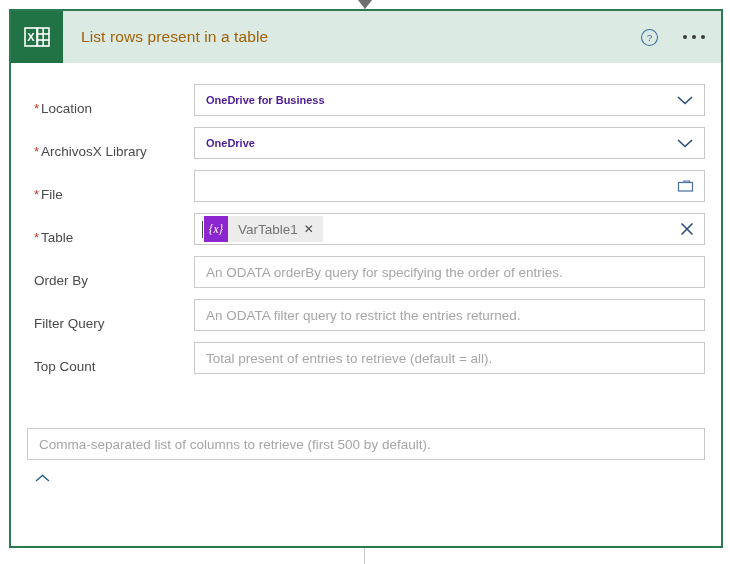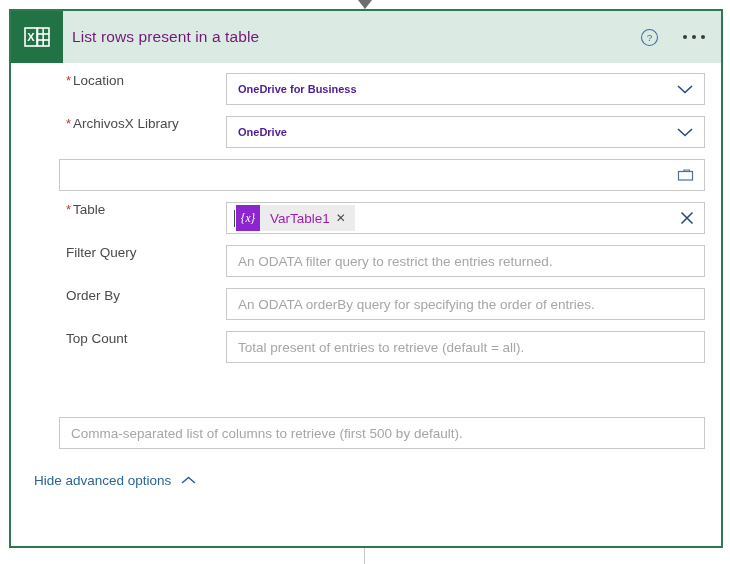--- a/index.html
+++ b/index.html
@@ -67,23 +67,23 @@
     width: 52px;
     height: 52px;
     background: #217346;
     display: flex;
     align-items: center;
     justify-content: center;
     flex: 0 0 auto;
   }
   .app-icon svg { display: block; }
   .card-title {
-    margin-left: 9px;
+    margin-left: 18px;
     font-size: 15.5px;
-    color: #701a75;
+    color: #a16207;
     letter-spacing: .1px;
     white-space: nowrap;
   }
   .header-actions {
     position: absolute;
     right: 14px;
     top: 0;
     height: 52px;
     display: flex;
     align-items: center;
@@ -106,23 +106,22 @@
   
   .card-body {
     padding: 10px 16px 0 16px;
     background: #ffffff;
     height: 483px;
     box-sizing: border-box;
   }
 
   .form-row {
     display: flex;
-    align-items: flex-start;
+    align-items: flex-end;
     height: 43px;
-    margin-left: 32px;
   }
   .field-label {
     width: 167px;
     flex: 0 0 167px;
     font-size: 13.5px;
     color: #4a4a4a;
     white-space: nowrap;
     padding-left: 7px;
     box-sizing: border-box;
   }
@@ -195,21 +194,21 @@
     color: #ffffff;
     font-size: 11.5px;
     display: flex;
     align-items: center;
     justify-content: center;
     font-family: "Liberation Serif", serif;
     font-style: italic;
   }
   .token-text {
     font-size: 13.5px;
-    color: #a21caf;
+    color: #737373;
     padding: 0 4px 0 10px;
     white-space: nowrap;
   }
   .token-close {
     font-size: 12px;
     color: #4a4a4a;
     padding: 0 9px 0 2px;
     cursor: pointer;
     line-height: 1;
   }
@@ -301,20 +300,23 @@
           <span class="field-value">OneDrive</span>
           <span class="ctrl-right">
             <svg class="chevron-down" viewBox="0 0 20 12" aria-hidden="true">
               <polyline points="3,3 10,9.5 17,3" fill="none" stroke="#2a4b7c" stroke-width="1.6"></polyline>
             </svg>
           </span>
         </div>
       </div>
 
       <div class="form-row">
+        <div class="field-label">
+          <span class="req-star">*</span><span>File</span>
+        </div>
         <div class="field-control">
           <span class="ctrl-right">
             <svg class="folder-icon" viewBox="0 0 18 16" aria-hidden="true">
               <path d="M1.5 4.5 H7 V3 H12.5 V4.5" fill="none" stroke="#4a6fa5" stroke-width="1.2"></path>
               <rect x="1.5" y="4.5" width="14" height="8.5" fill="none" stroke="#4a6fa5" stroke-width="1.2"></rect>
             </svg>
           </span>
         </div>
       </div>
 
@@ -334,52 +336,51 @@
           <span class="ctrl-right">
             <svg class="clear-x" viewBox="0 0 16 16" aria-hidden="true">
               <line x1="2.5" y1="2.5" x2="13.5" y2="13.5" stroke="#2a4b7c" stroke-width="1.6"></line>
               <line x1="13.5" y1="2.5" x2="2.5" y2="13.5" stroke="#2a4b7c" stroke-width="1.6"></line>
             </svg>
           </span>
         </div>
       </div>
 
       <div class="form-row">
+        <div class="field-label">Order By</div>
+        <div class="field-control">
+          <span class="field-placeholder">An ODATA orderBy query for specifying the order of entries.</span>
+        </div>
+      </div>
+
+      <div class="form-row">
         <div class="field-label">Filter Query</div>
         <div class="field-control">
           <span class="field-placeholder">An ODATA filter query to restrict the entries returned.</span>
         </div>
       </div>
 
       <div class="form-row">
-        <div class="field-label">Order By</div>
-        <div class="field-control">
-          <span class="field-placeholder">An ODATA orderBy query for specifying the order of entries.</span>
-        </div>
-      </div>
-
-      <div class="form-row">
         <div class="field-label">Top Count</div>
         <div class="field-control">
           <span class="field-placeholder">Total present of entries to retrieve (default = all).</span>
         </div>
       </div>
 
       <div class="form-row">
       </div>
 
       <div class="form-row">
         <div class="field-control">
           <span class="field-placeholder">Comma-separated list of columns to retrieve (first 500 by default).</span>
         </div>
       </div>
 
 
       <div class="advanced-row">
-        <span class="advanced-link">Hide advanced options</span>
         <span>
           <svg class="chevron-up" viewBox="0 0 17 11" aria-hidden="true">
             <polyline points="2,8 8.5,2.5 15,8" fill="none" stroke="#2a6496" stroke-width="1.5"></polyline>
           </svg>
         </span>
       </div>
 
     </div>
   </div>
 

